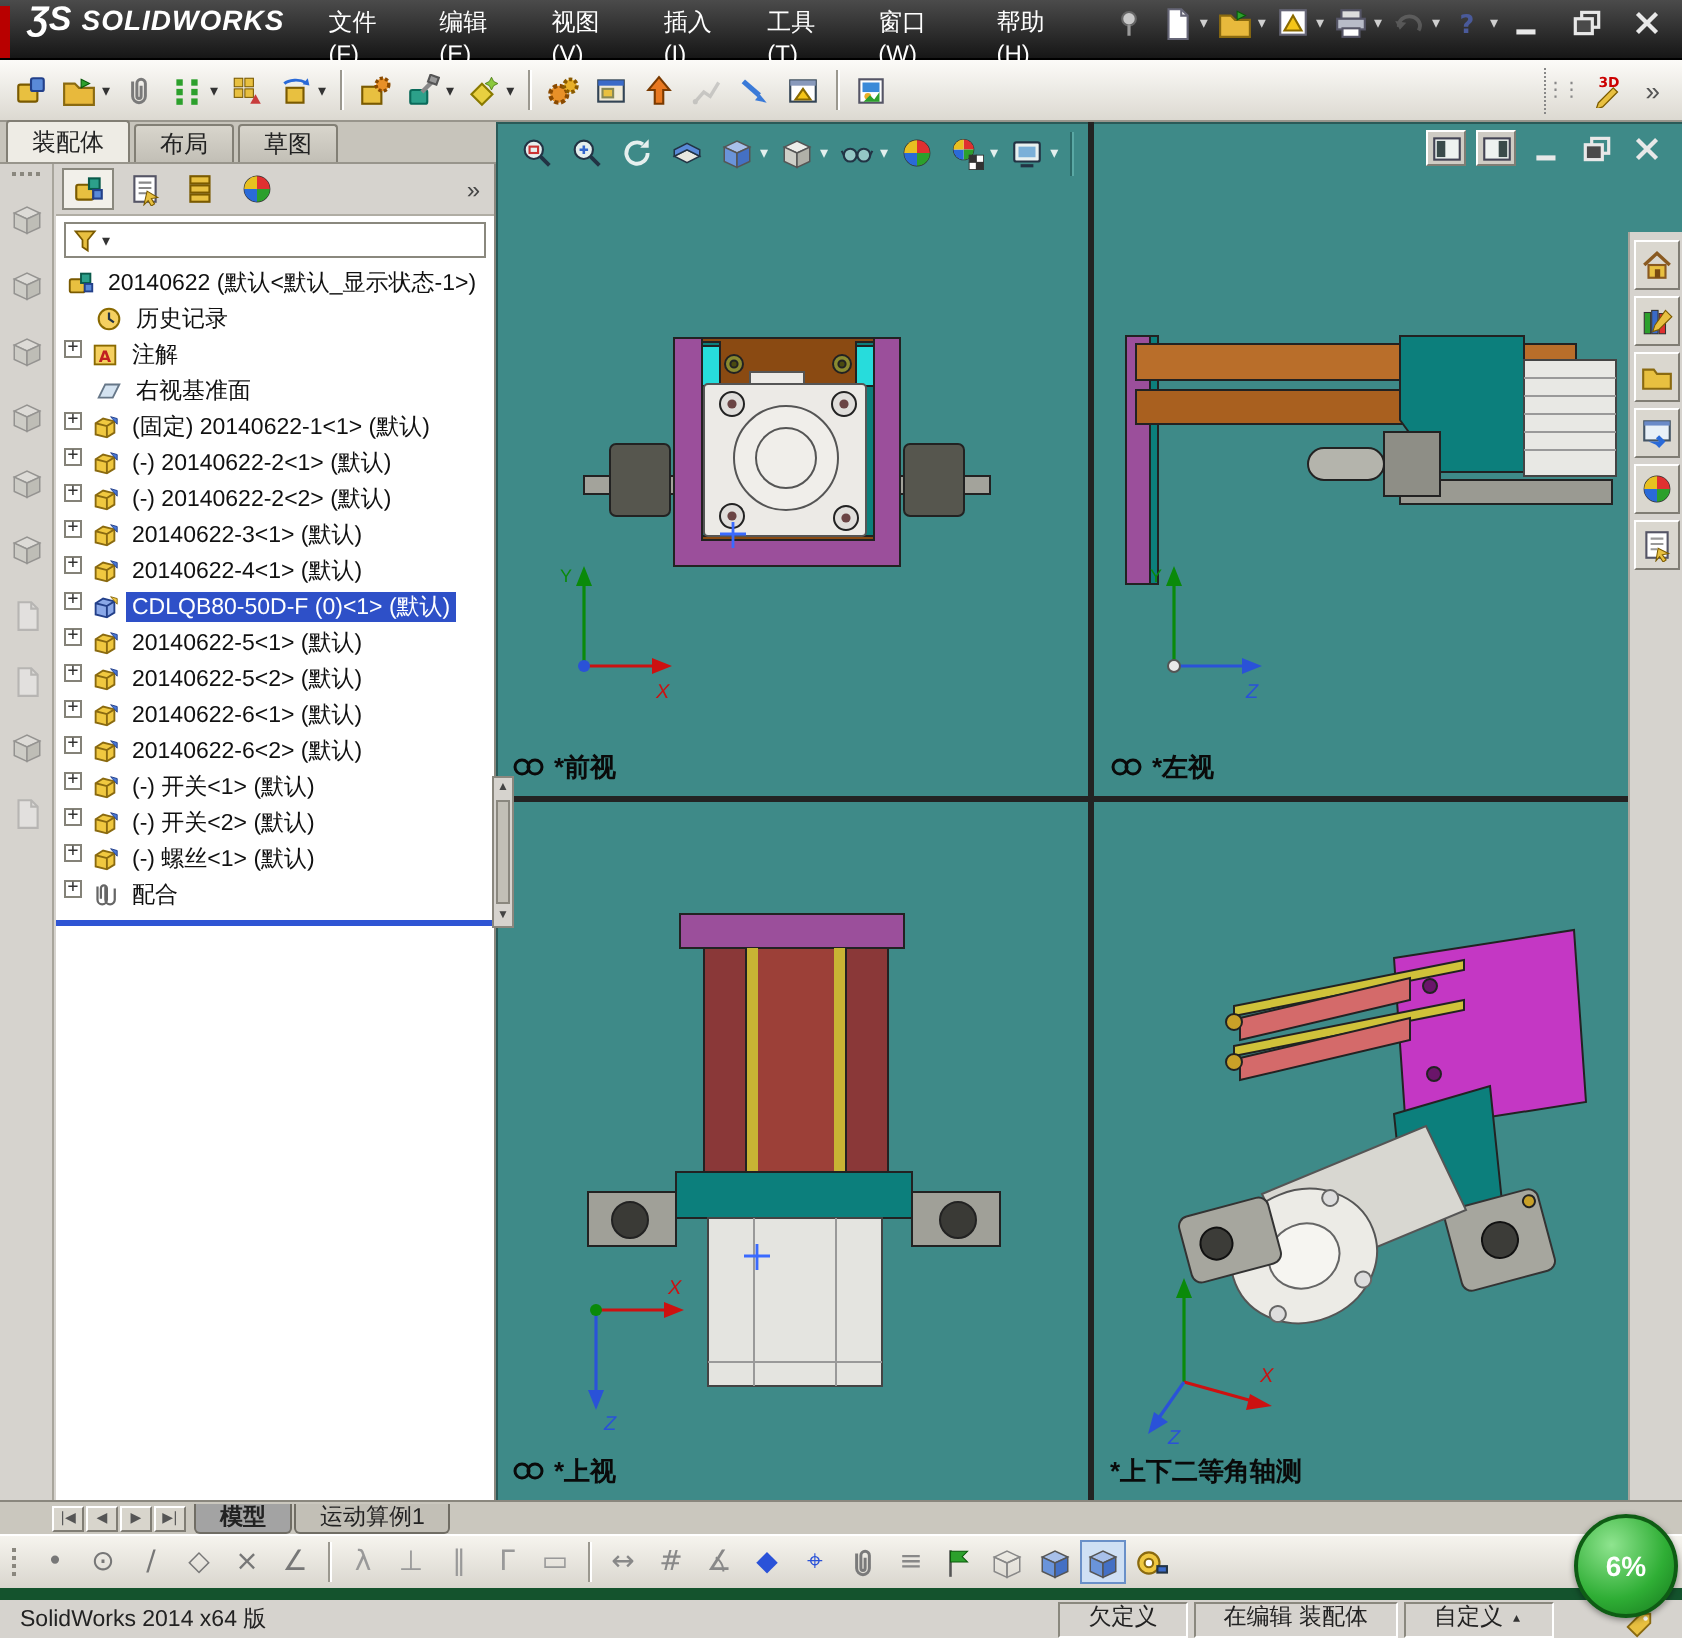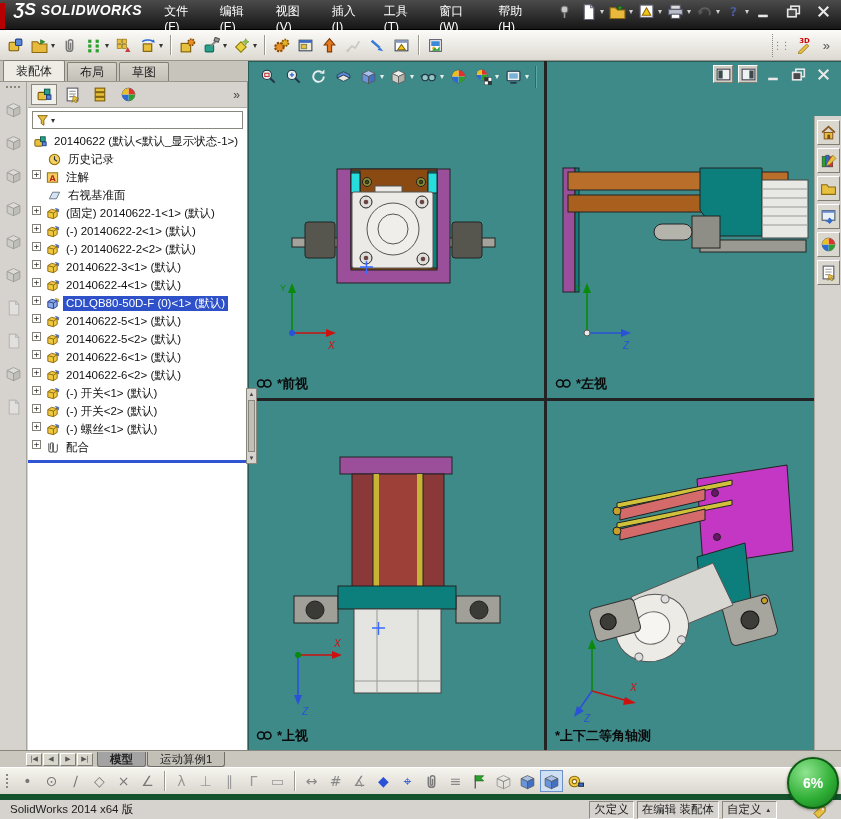--- a/index.html
+++ b/index.html
@@ -113,21 +113,21 @@
   .btoolbar{position:absolute;left:0;top:767px;width:841px;height:27px;
     background:linear-gradient(#f6f4ee,#d9d6ce);border-top:1px solid #fff;display:flex;align-items:center;padding-left:6px;}
   .hdots2{width:4px;height:14px;border-left:2px dotted #8a877e;margin-right:6px;}
   .btoolbar .tbtn{width:23px;height:22px;}
   .btoolbar .g{color:#7d7d7d;}
 
   .statusbar{position:absolute;left:0;top:794px;width:841px;height:25px;background:var(--pgray,#D6D3CE);
     border-top:6px solid #14532d;display:flex;align-items:center;font-size:11.5px;color:#222;padding:0 4px;}
   .sleft{padding-left:6px;}
   .sfields{margin-left:auto;display:flex;align-items:center;gap:3px;margin-right:60px;}
-  .sfield{border:1px solid;border-color:#8a887e #fff #fff #8a887e;padding:0 4px;height:18px;line-height:17px;white-space:nowrap;display:flex;align-items:center;gap:6px;}
+  .sfield{border:1px solid;border-color:#8a887e #fff #fff #8a887e;padding:0 14px;height:18px;line-height:17px;white-space:nowrap;display:flex;align-items:center;gap:6px;}
   .sfield .dd{font-size:7px;}
   .stag{position:absolute;right:14px;top:5px;width:15px;height:15px;}
   .stag svg{width:15px;height:15px;}
 
   .badge{position:absolute;left:787px;top:757px;width:52px;height:52px;border-radius:50%;
     background:radial-gradient(circle at 35% 28%,#8fe48f,#2fae35 58%,#15761c);
     border:2px solid #0e5c14;color:#fff;font-weight:bold;font-size:14px;
     display:flex;align-items:center;justify-content:center;z-index:60;box-shadow:0 1px 3px rgba(0,0,0,.4);}
 </style>
 </head>

